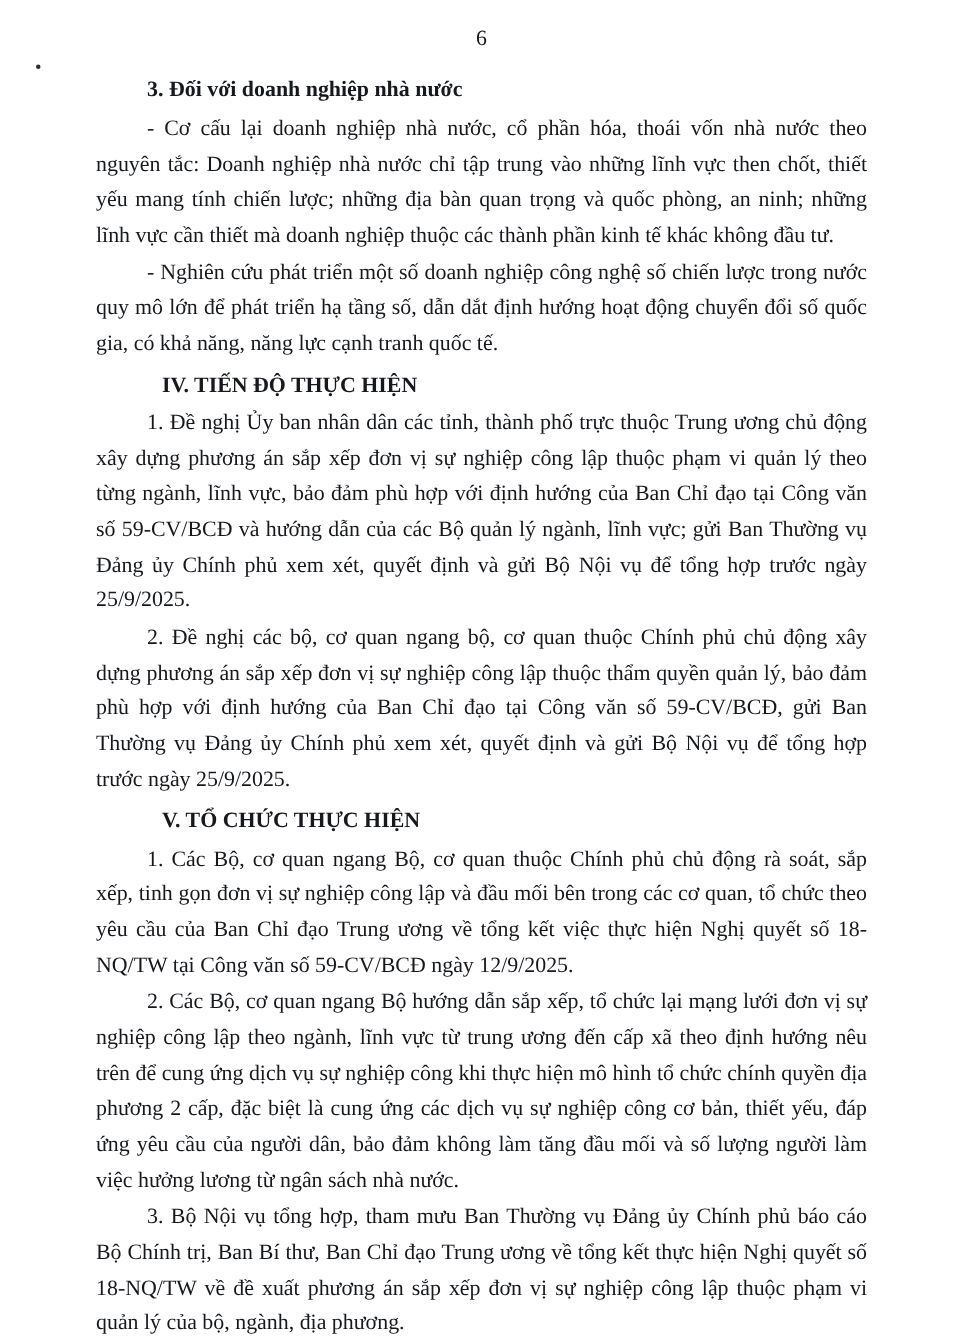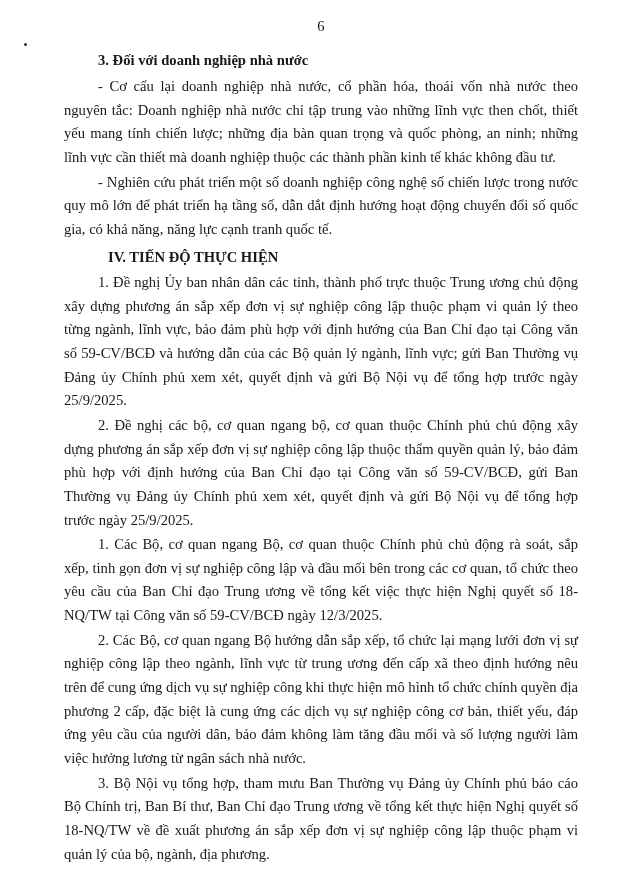--- a/index.html
+++ b/index.html
@@ -83,21 +83,22 @@
 
     <p class="para">- Nghiên cứu phát triển một số doanh nghiệp công nghệ số chiến lược trong nước quy mô lớn để phát triển hạ tầng số, dẫn dắt định hướng hoạt động chuyển đổi số quốc gia, có khả năng, năng lực cạnh tranh quốc tế.</p>
 
 
     <p class="heading-center">IV. TIẾN ĐỘ THỰC HIỆN</p>
 
     <p class="para">1. Đề nghị Ủy ban nhân dân các tỉnh, thành phố trực thuộc Trung ương chủ động xây dựng phương án sắp xếp đơn vị sự nghiệp công lập thuộc phạm vi quản lý theo từng ngành, lĩnh vực, bảo đảm phù hợp với định hướng của Ban Chỉ đạo tại Công văn số 59-CV/BCĐ và hướng dẫn của các Bộ quản lý ngành, lĩnh vực; gửi Ban Thường vụ Đảng ủy Chính phủ xem xét, quyết định và gửi Bộ Nội vụ để tổng hợp trước ngày 25/9/2025.</p>
 
     <p class="para">2. Đề nghị các bộ, cơ quan ngang bộ, cơ quan thuộc Chính phủ chủ động xây dựng phương án sắp xếp đơn vị sự nghiệp công lập thuộc thẩm quyền quản lý, bảo đảm phù hợp với định hướng của Ban Chỉ đạo tại Công văn số 59-CV/BCĐ, gửi Ban Thường vụ Đảng ủy Chính phủ xem xét, quyết định và gửi Bộ Nội vụ để tổng hợp trước ngày 25/9/2025.</p>
 
+    <p class="heading-center">V. TỔ CHỨC THỰC HIỆN</p>
 
-    <p class="para">1. Các Bộ, cơ quan ngang Bộ, cơ quan thuộc Chính phủ chủ động rà soát, sắp xếp, tinh gọn đơn vị sự nghiệp công lập và đầu mối bên trong các cơ quan, tổ chức theo yêu cầu của Ban Chỉ đạo Trung ương về tổng kết việc thực hiện Nghị quyết số 18-NQ/TW tại Công văn số 59-CV/BCĐ ngày 12/3/2025.</p>
+    <p class="para">1. Các Bộ, cơ quan ngang Bộ, cơ quan thuộc Chính phủ chủ động rà soát, sắp xếp, tinh gọn đơn vị sự nghiệp công lập và đầu mối bên trong các cơ quan, tổ chức theo yêu cầu của Ban Chỉ đạo Trung ương về tổng kết việc thực hiện Nghị quyết số 18-NQ/TW tại Công văn số 59-CV/BCĐ ngày 12/9/2025.</p>
 
     <p class="para">2. Các Bộ, cơ quan ngang Bộ hướng dẫn sắp xếp, tổ chức lại mạng lưới đơn vị sự nghiệp công lập theo ngành, lĩnh vực từ trung ương đến cấp xã theo định hướng nêu trên để cung ứng dịch vụ sự nghiệp công khi thực hiện mô hình tổ chức chính quyền địa phương 2 cấp, đặc biệt là cung ứng các dịch vụ sự nghiệp công cơ bản, thiết yếu, đáp ứng yêu cầu của người dân, bảo đảm không làm tăng đầu mối và số lượng người làm việc hưởng lương từ ngân sách nhà nước.</p>
 
     <p class="para">3. Bộ Nội vụ tổng hợp, tham mưu Ban Thường vụ Đảng ủy Chính phủ báo cáo Bộ Chính trị, Ban Bí thư, Ban Chỉ đạo Trung ương về tổng kết thực hiện Nghị quyết số 18-NQ/TW về đề xuất phương án sắp xếp đơn vị sự nghiệp công lập thuộc phạm vi quản lý của bộ, ngành, địa phương.</p>
 
   </div>
 </div>
 
 </body></html>

